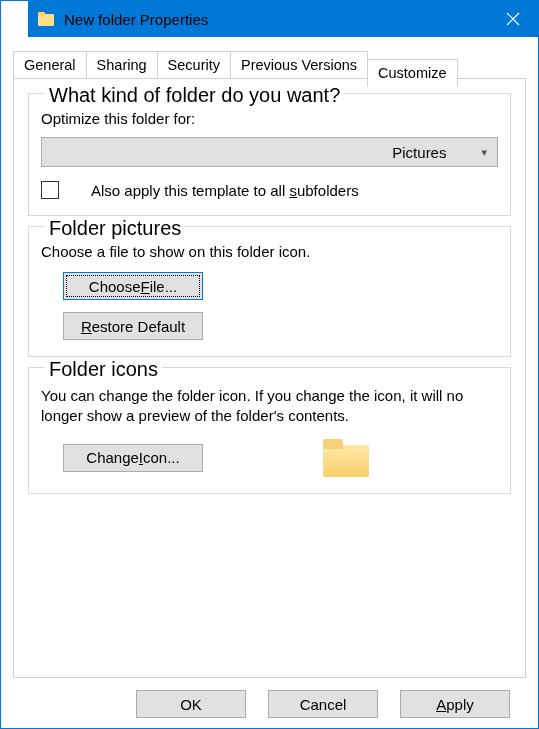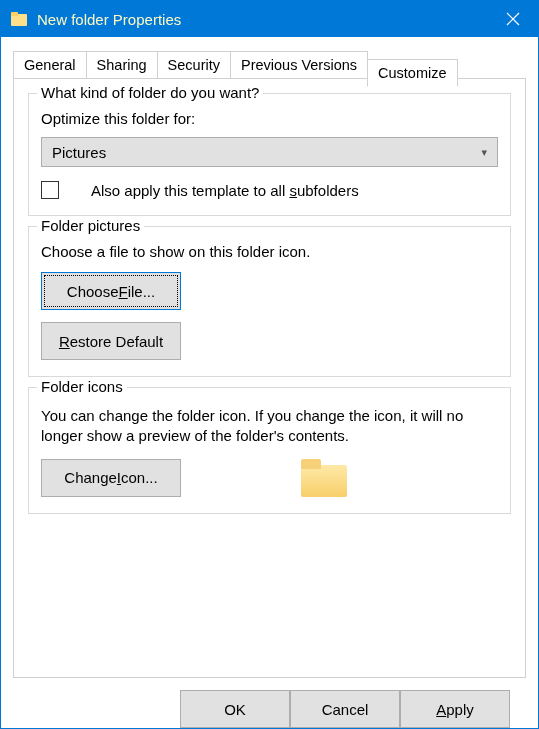--- a/index.html
+++ b/index.html
@@ -1,37 +1,37 @@
 <!DOCTYPE html>
 <html><head>
 <meta charset="utf-8">
 <style>
 * { box-sizing: border-box; margin: 0; padding: 0; font-family: "Segoe UI", Tahoma, sans-serif; }
 body { background: #fff; width: 539px; height: 729px; overflow: hidden; border: 1px solid #0078d7; }
-.titlebar { background: #0078d7; color: #fef9c3; height: 36px; display: flex; align-items: center; padding: 0 0 0 10px; }
+.titlebar { background: #0078d7; color: #000000; height: 36px; display: flex; align-items: center; padding: 0 0 0 10px; margin-left: 27px; }
 .titlebar .folder-mini { width: 16px; height: 14px; margin-right: 10px; position: relative; }
 .titlebar .folder-mini:before { content:""; position:absolute; left:0; top:2px; width:16px; height:12px; background:#ffe08a; border-radius:1px;}
 .titlebar .folder-mini:after { content:""; position:absolute; left:0; top:0; width:7px; height:4px; background:#ffd25f; border-radius:1px 1px 0 0;}
 .titlebar .title { font-size: 15px; flex: 1; }
 .titlebar .closebtn { width: 50px; height: 36px; display:flex; align-items:center; justify-content:center; cursor:pointer;}
 .titlebar .closebtn svg { stroke:#fff; stroke-width:1.2; }
 .content { padding: 8px 12px 12px 12px; }
 .tabs { display:flex; border-bottom: none; font-size:14.5px; margin-top:6px; }
 .tab { padding: 5px 10px; border:1px solid #d0d0d0; border-bottom:1px solid #d0d0d0; background:#fff; position:relative; cursor:pointer; margin-right:-1px;}
 .tab.active { border-bottom:1px solid #fff; z-index:2; top:8px;}
 .tabpanel { border:1px solid #d0d0d0; padding: 14px 14px 24px 14px; margin-top:-1px; height: 600px; }
 .group { border:1px solid #d9d9d9; padding: 14px 12px 16px 12px; margin-top: 10px; position:relative;}
 .group:first-child { margin-top: 0;}
-.group-legend { position:absolute; top:-10px; left:8px; background:#fff; padding:0 4px; font-size:15px;}
+.group-legend { position:absolute; top:-10px; left:16px; background:#fff; padding:0 4px; font-size:20px;}
 .label { font-size:15px; margin: 2px 0 10px 0;}
-.select { width:100%; height:30px; border:1px solid #adadad; background:#e1e1e1; display:flex; align-items:center; padding:0 10px; font-size:15px; cursor:pointer; justify-content:space-between;}
+.select { width:100%; height:30px; border:1px solid #adadad; background:#e1e1e1; display:flex; align-items:center; padding:0 10px; font-size:15px; cursor:pointer; justify-content:flex-end;gap:35px;}
 .select .chev { font-size:11px; color:#555;}
 .checkbox-row { display:flex; align-items:center; margin-top:14px; font-size:15px; cursor:pointer;gap:24px;}
 .checkbox { width:18px; height:18px; border:1.5px solid #333; margin-right:8px; background:#fff;}
-.btn { height:38px; padding: 0 14px; background:#e1e1e1; border:1px solid #adadad; font-size:15px; cursor:pointer; display:inline-flex; align-items:center; justify-content:center;}
+.btn { height:28px; padding: 0 14px; background:#e1e1e1; border:1px solid #adadad; font-size:15px; cursor:pointer; display:inline-flex; align-items:center; justify-content:center;margin-left:22px;}
 .btn.focused { outline:1px dotted #000; outline-offset:-4px; border:1.5px solid #0078d7;}
 .btns-stack { display:flex; flex-direction:column; gap:12px; align-items:flex-start; margin-top:12px;}
 .btns-stack .btn { width: 140px;}
 .icon-row { display:flex; align-items:center; gap: 120px; margin-top:12px;}
 .folder-icon-big { width:46px; height:38px; position:relative;}
 .folder-icon-big:before { content:""; position:absolute; left:0; top:6px; width:46px; height:32px; background:linear-gradient(#ffe9a8,#f7cf6a); border-radius:2px;}
 .folder-icon-big:after { content:""; position:absolute; left:0; top:0; width:20px; height:10px; background:#f6d179; border-radius:2px 2px 0 0;}
 .desc { font-size:15px; line-height:1.35; margin-top:4px;}
 .footer { display:flex; justify-content:flex-end; gap:0; padding: 12px 16px 0 0;}
 .footer .btn { width:110px;}

